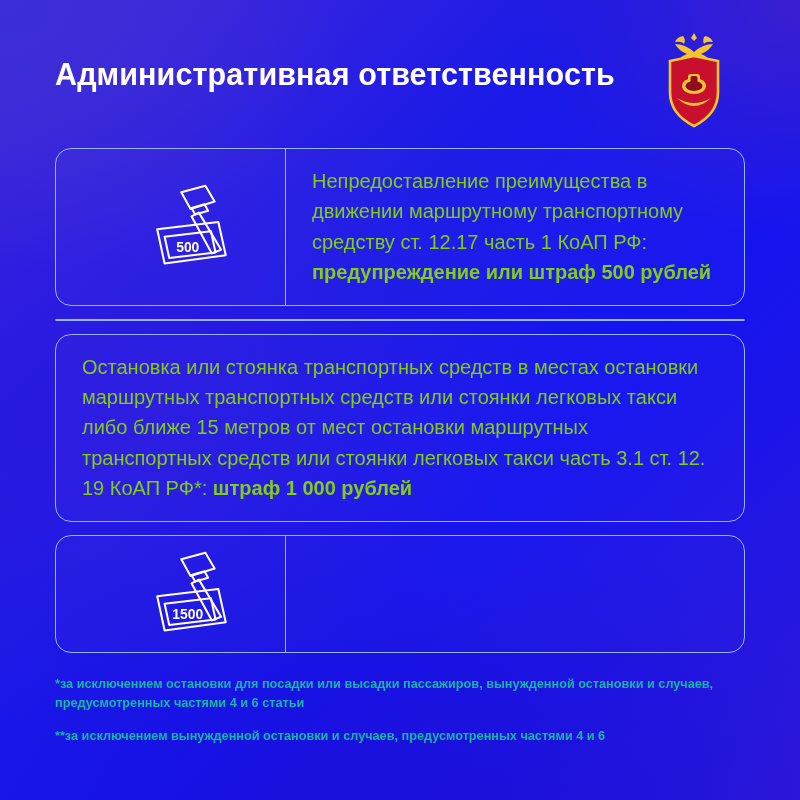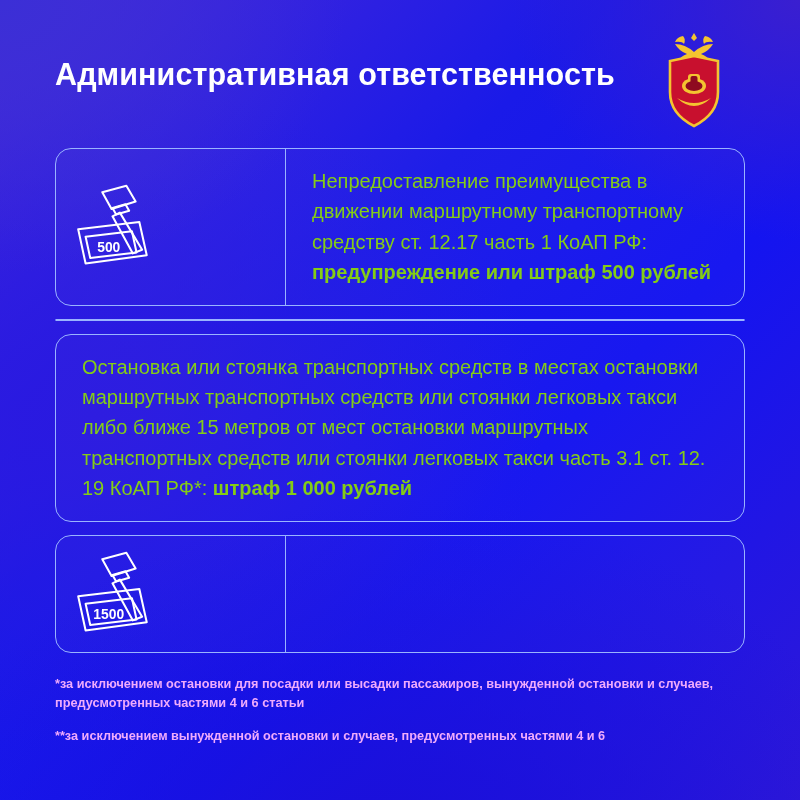--- a/index.html
+++ b/index.html
@@ -73,21 +73,21 @@
     background: rgba(255,255,255,0.02);
     overflow: hidden;
   }
 
   .card-icon {
     width: 230px;
     flex: 0 0 230px;
     position: relative;
     display: flex;
     align-items: center;
-    justify-content: flex-start;
+    justify-content: flex-end;
     border-right: 1.4px solid #9ab4ff;
     padding: 14px 0;
   }
 
   .card-body {
     flex: 1 1 auto;
     padding: 17px 22px 17px 26px;
     display: flex;
     align-items: center;
   }
@@ -96,21 +96,21 @@
     color: #84cc16;
     font-size: 20px;
     line-height: 1.52;
   }
 
   .card-text b { font-weight: bold; }
 
   
   .notes {
     margin-top: 22px;
-    color: #f0abfc;
+    color: #14b8a6;
     font-size: 12.7px;
     font-weight: bold;
     line-height: 1.5;
   }
   .notes p + p { margin-top: 14px; }
 
   svg { display: block; }
 </style>
 </head>
 <body>

